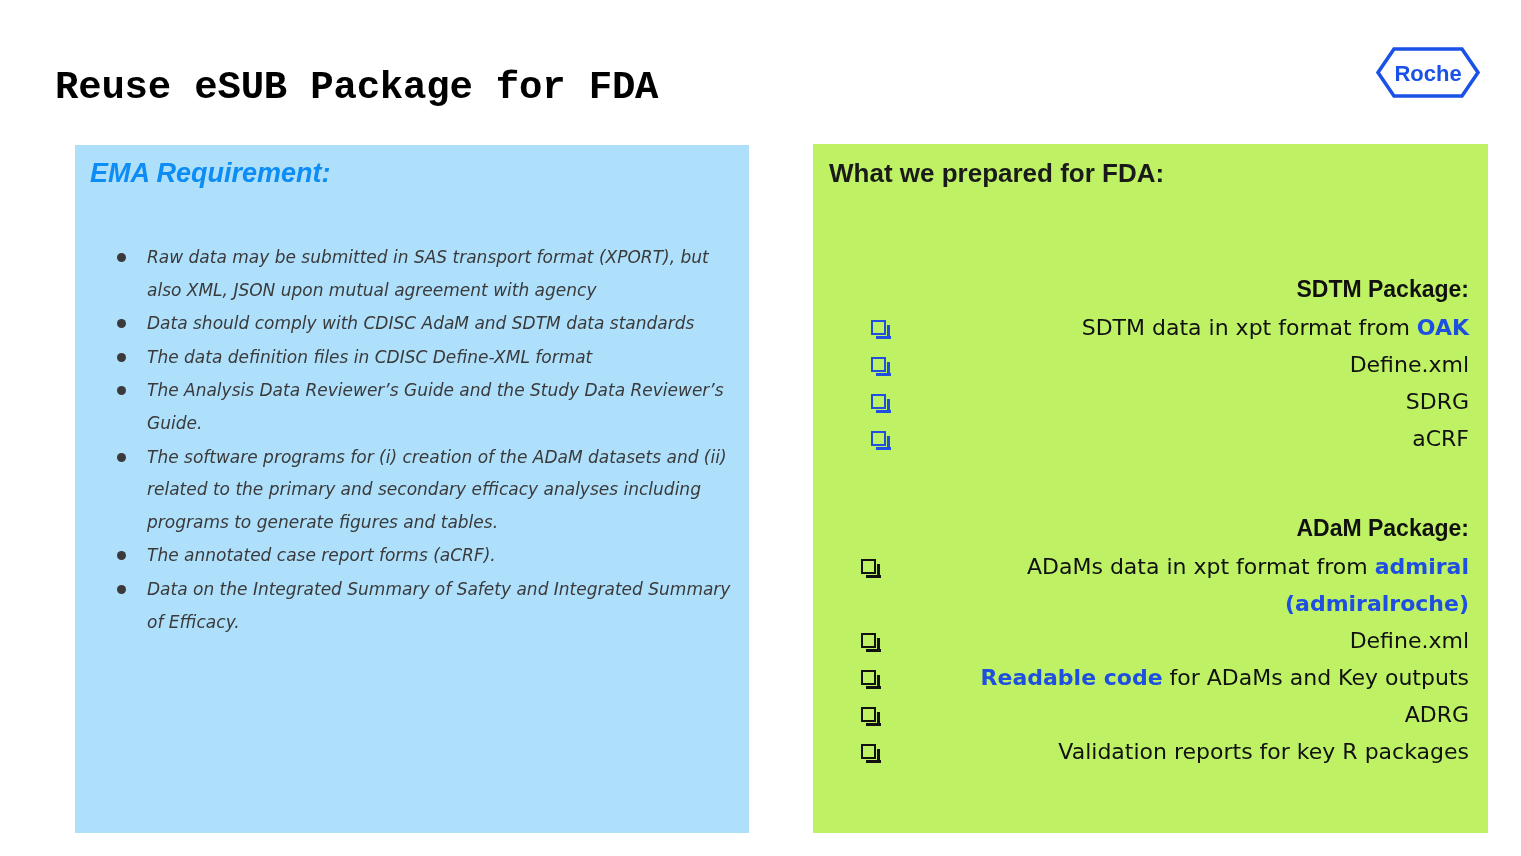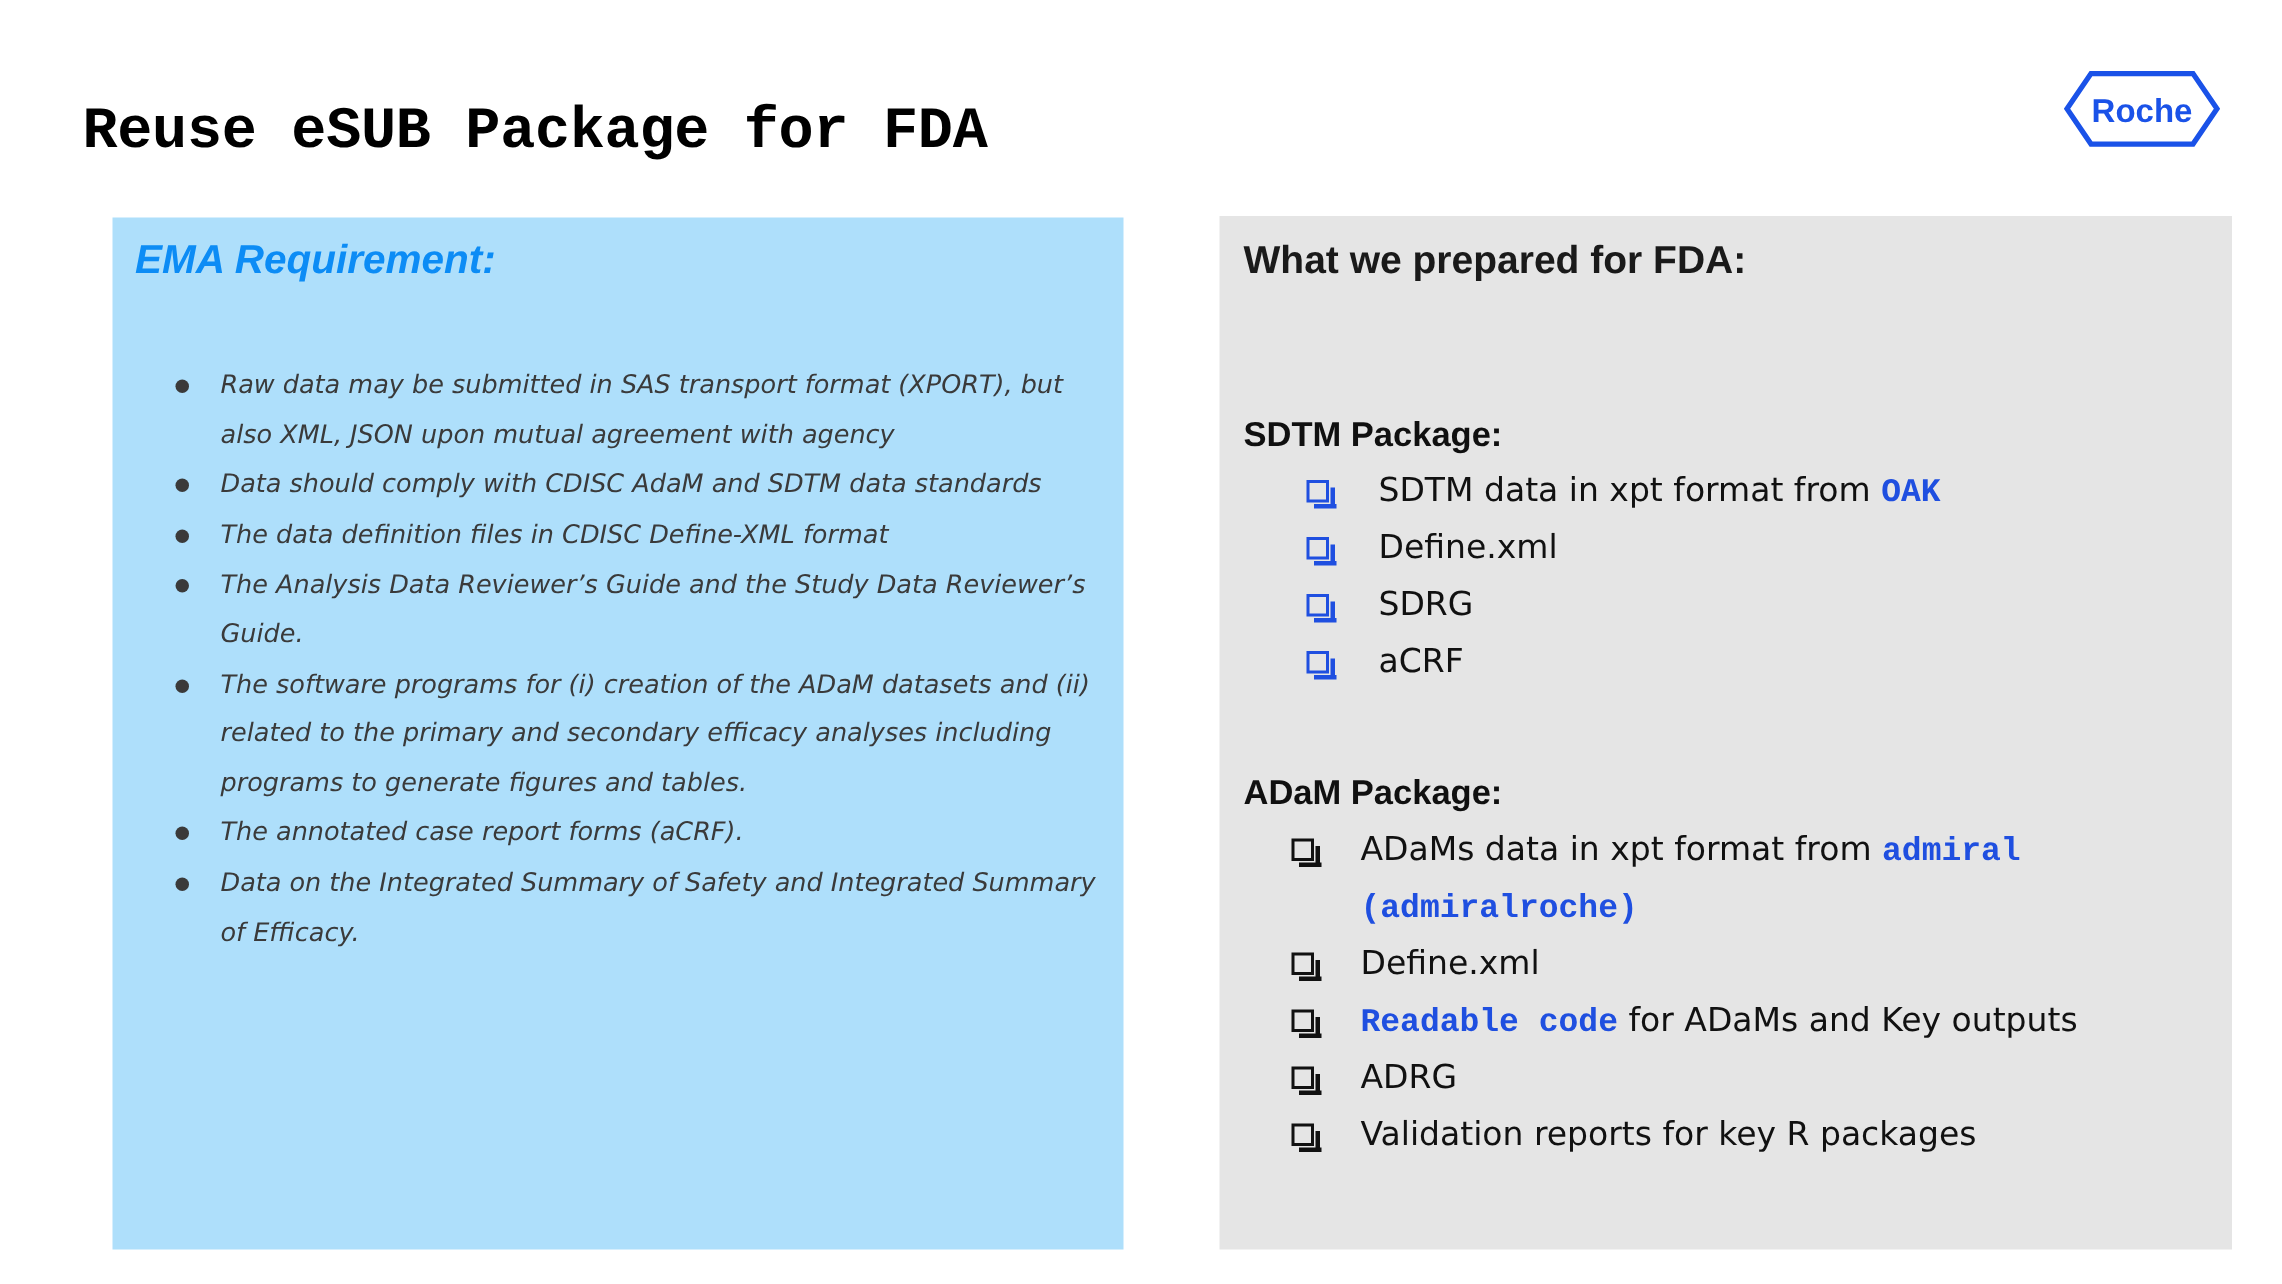--- a/index.html
+++ b/index.html
@@ -50,21 +50,22 @@
     width: 674px;
     height: 688px;
     background: #AEDFFB;
     font-style: italic;
   }
   .panel-right {
     left: 813px;
     top: 144px;
     width: 675px;
     height: 689px;
-    background: #e5e5e5;
+    background: #bef264;
+    text-align: right;
   }
 
   
   .panel-heading {
     position: absolute;
     font-family: "Liberation Sans", sans-serif;
     font-weight: bold;
     white-space: nowrap;
   }
   .heading-left {
@@ -172,21 +173,21 @@
   }
   .pkg-list-sdtm .checkbox-glyph {
     left: 42px;
     color: #1F4FE0;
   }
   .pkg-list-adam .checkbox-glyph {
     left: 32px;
     color: #111111;
   }
 
-  .accent { color: #1F4FE0; font-weight: bold; font-family: Liberation Mono, monospace; }
+  .accent { color: #1F4FE0; font-weight: bold; }
 </style>
 </head>
 <body>
 
 <div class="slide-title">Reuse eSUB Package for FDA</div>
 
 <div class="roche-logo">
   <svg width="104" height="51" viewBox="0 0 104 51">
     <polygon points="18,2 86,2 102,25.5 86,49 18,49 2,25.5" fill="none" stroke="#1A52E8" stroke-width="3.5"></polygon>
     <text x="52" y="34" text-anchor="middle" font-family="Liberation Sans, sans-serif" font-size="22" font-weight="bold" fill="#1A52E8">Roche</text>

